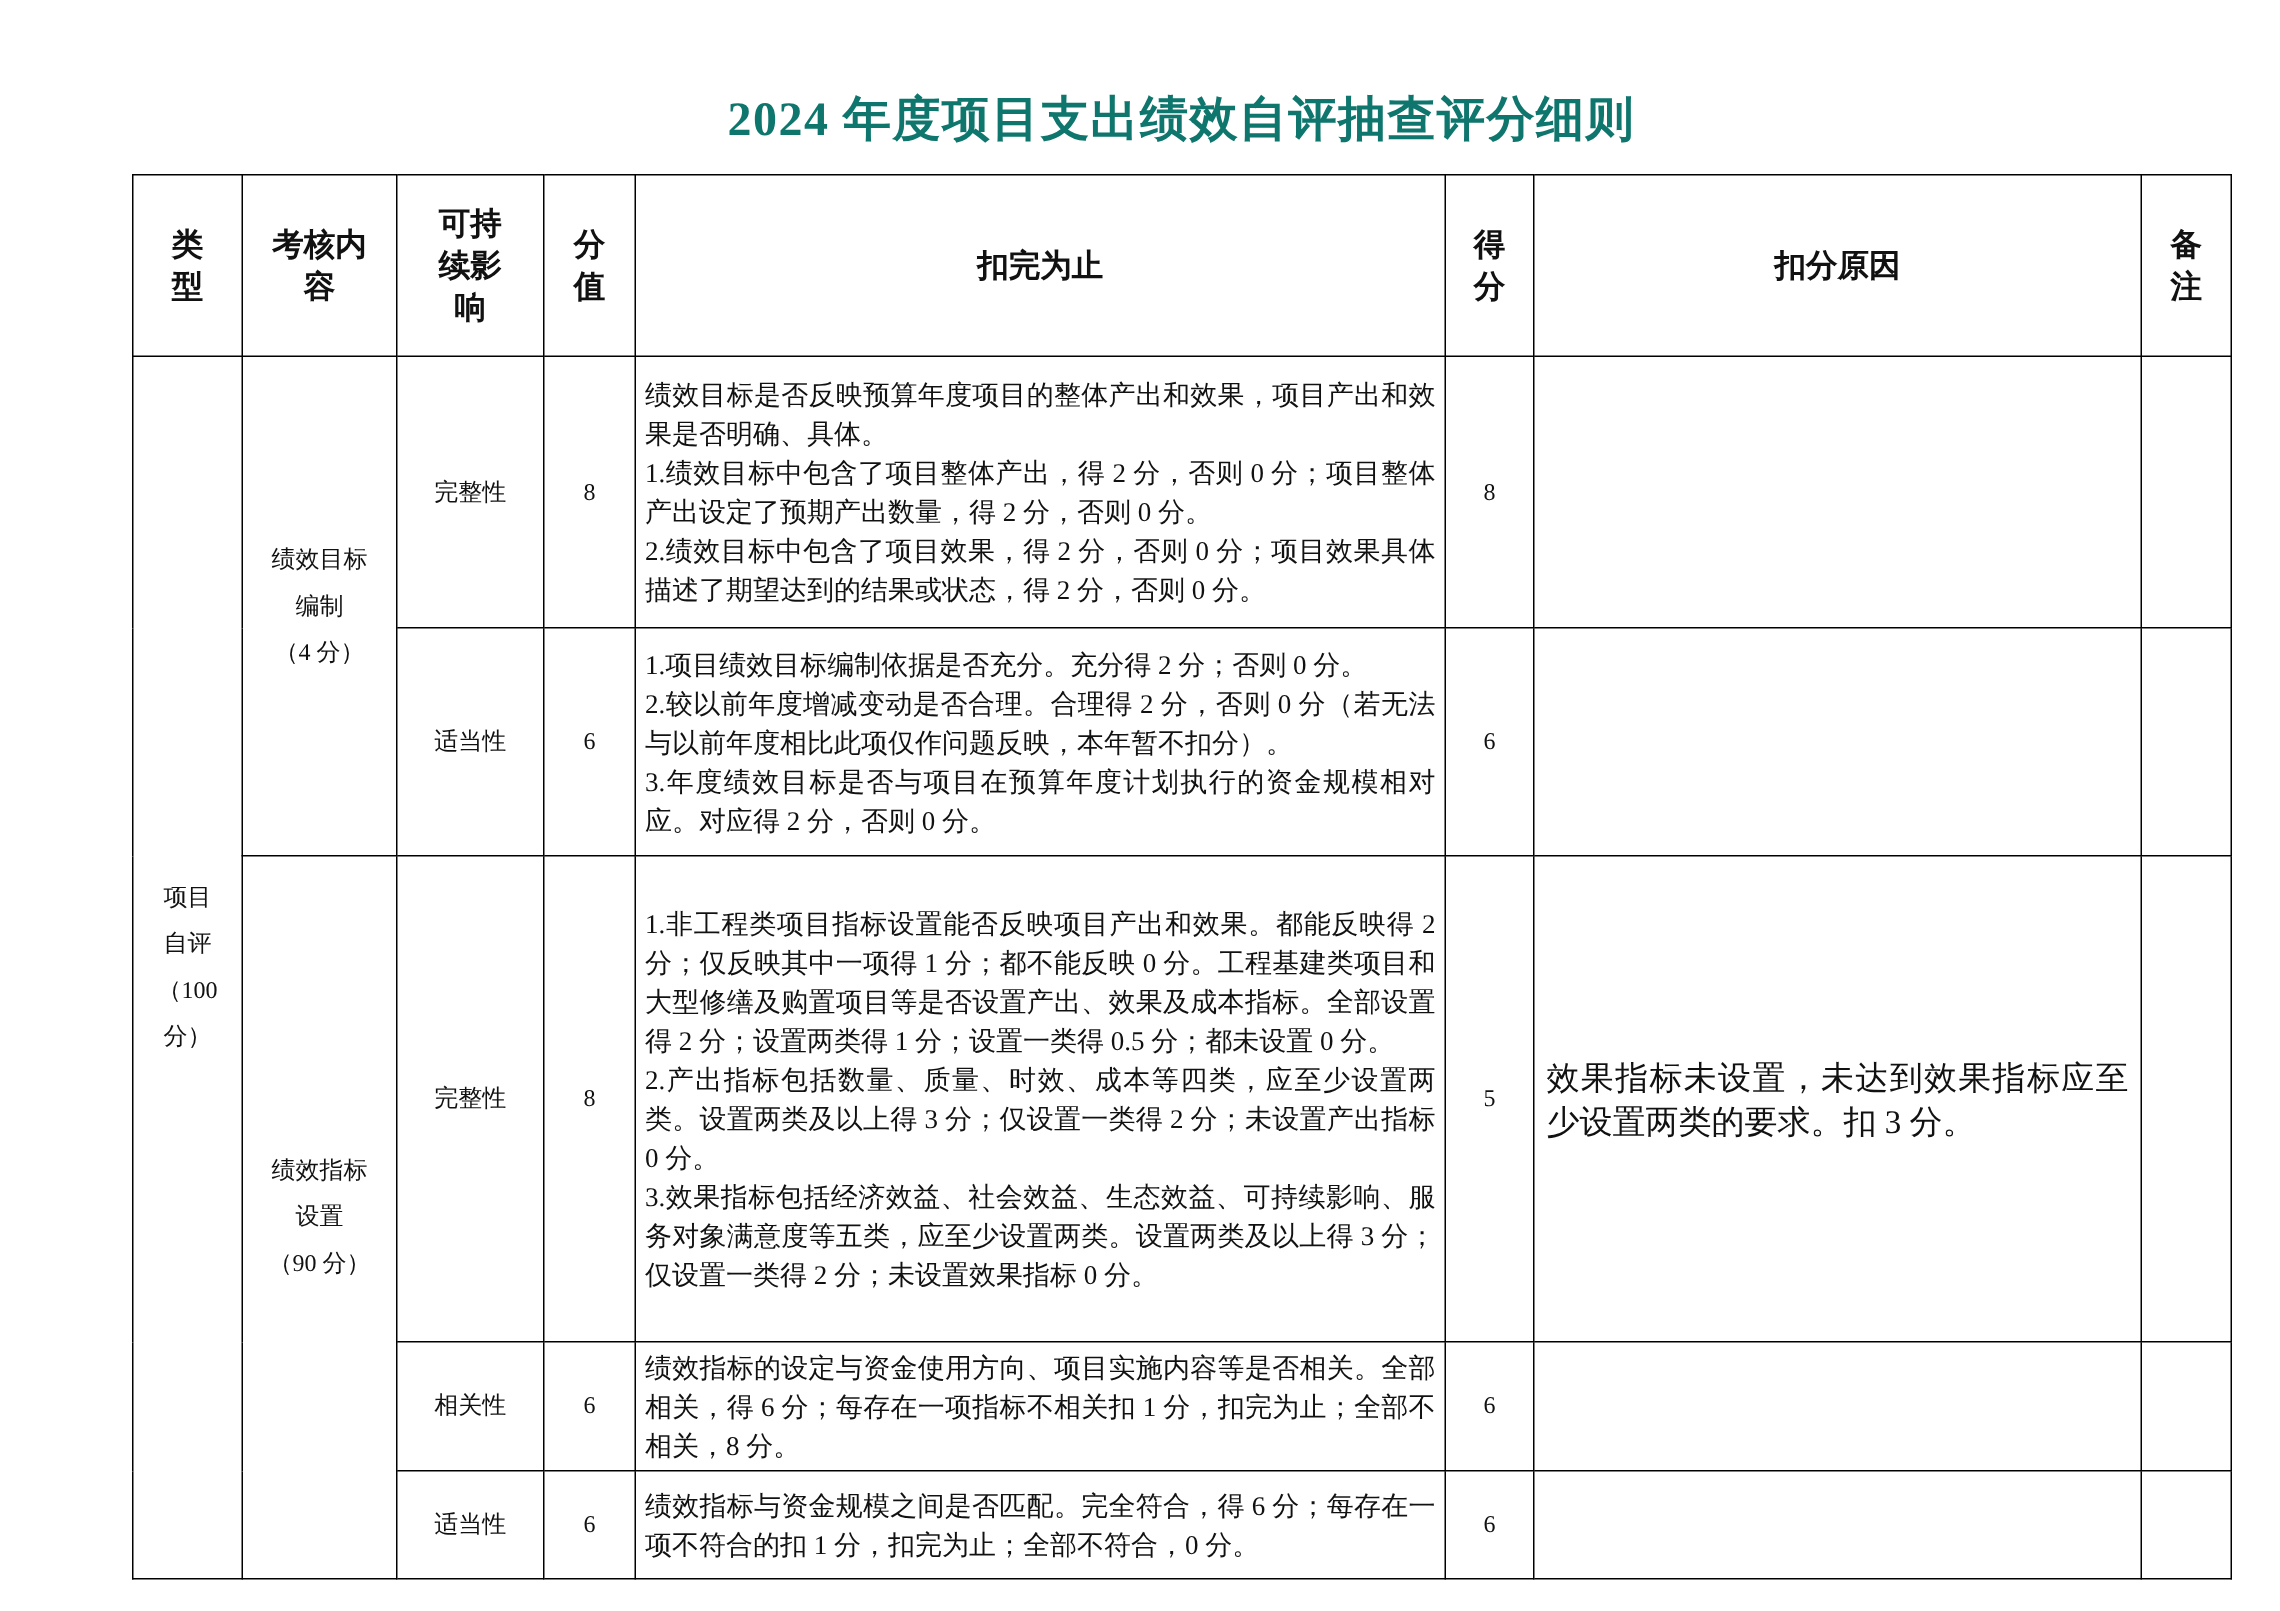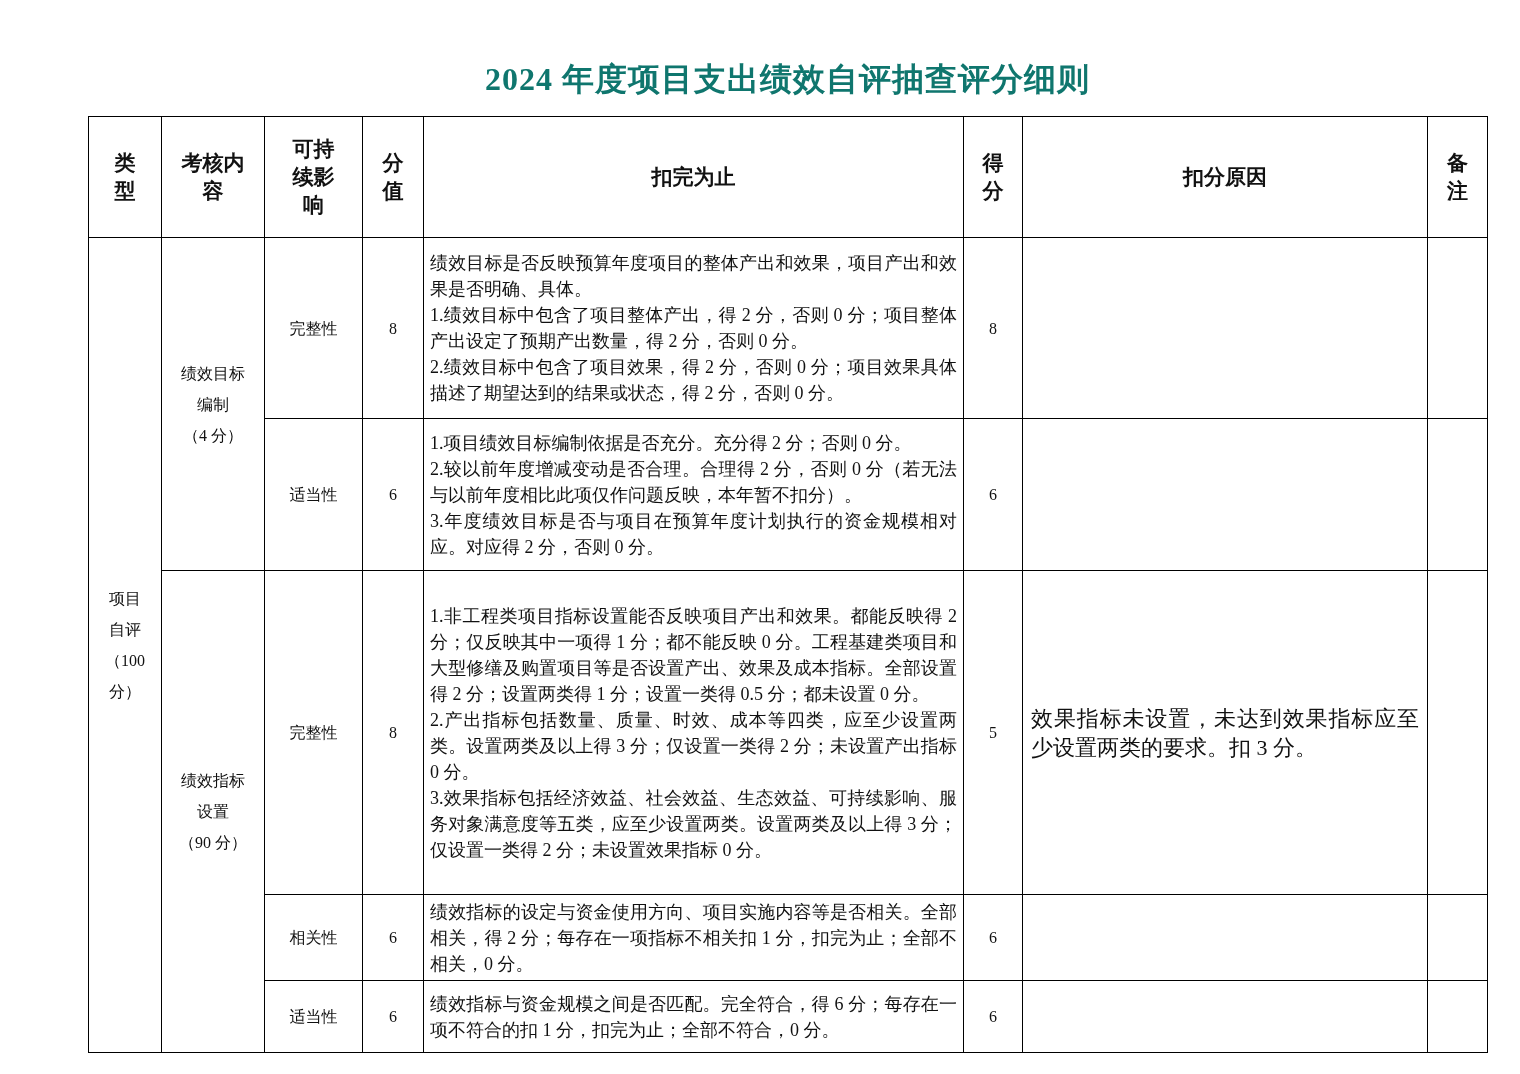--- a/index.html
+++ b/index.html
@@ -154,21 +154,21 @@
 2.产出指标包括数量、质量、时效、成本等四类，应至少设置两类。设置两类及以上得 3 分；仅设置一类得 2 分；未设置产出指标 0 分。
 3.效果指标包括经济效益、社会效益、生态效益、可持续影响、服务对象满意度等五类，应至少设置两类。设置两类及以上得 3 分；仅设置一类得 2 分；未设置效果指标 0 分。</td>
         <td class="center">5</td>
         <td class="deduction">效果指标未设置，未达到效果指标应至少设置两类的要求。扣 3 分。</td>
         <td class="center"></td>
       </tr>
 
       <tr style="height:86px">
         <td class="center">相关性</td>
         <td class="center">6</td>
-        <td class="criteria">绩效指标的设定与资金使用方向、项目实施内容等是否相关。全部相关，得 2 分；每存在一项指标不相关扣 1 分，扣完为止；全部不相关，0 分。</td>
+        <td class="criteria">绩效指标的设定与资金使用方向、项目实施内容等是否相关。全部相关，得 6 分；每存在一项指标不相关扣 1 分，扣完为止；全部不相关，8 分。</td>
         <td class="center">6</td>
         <td class="deduction"></td>
         <td class="center"></td>
       </tr>
 
       <tr style="height:72px">
         <td class="center">适当性</td>
         <td class="center">6</td>
         <td class="criteria">绩效指标与资金规模之间是否匹配。完全符合，得 6 分；每存在一项不符合的扣 1 分，扣完为止；全部不符合，0 分。</td>
         <td class="center">6</td>

